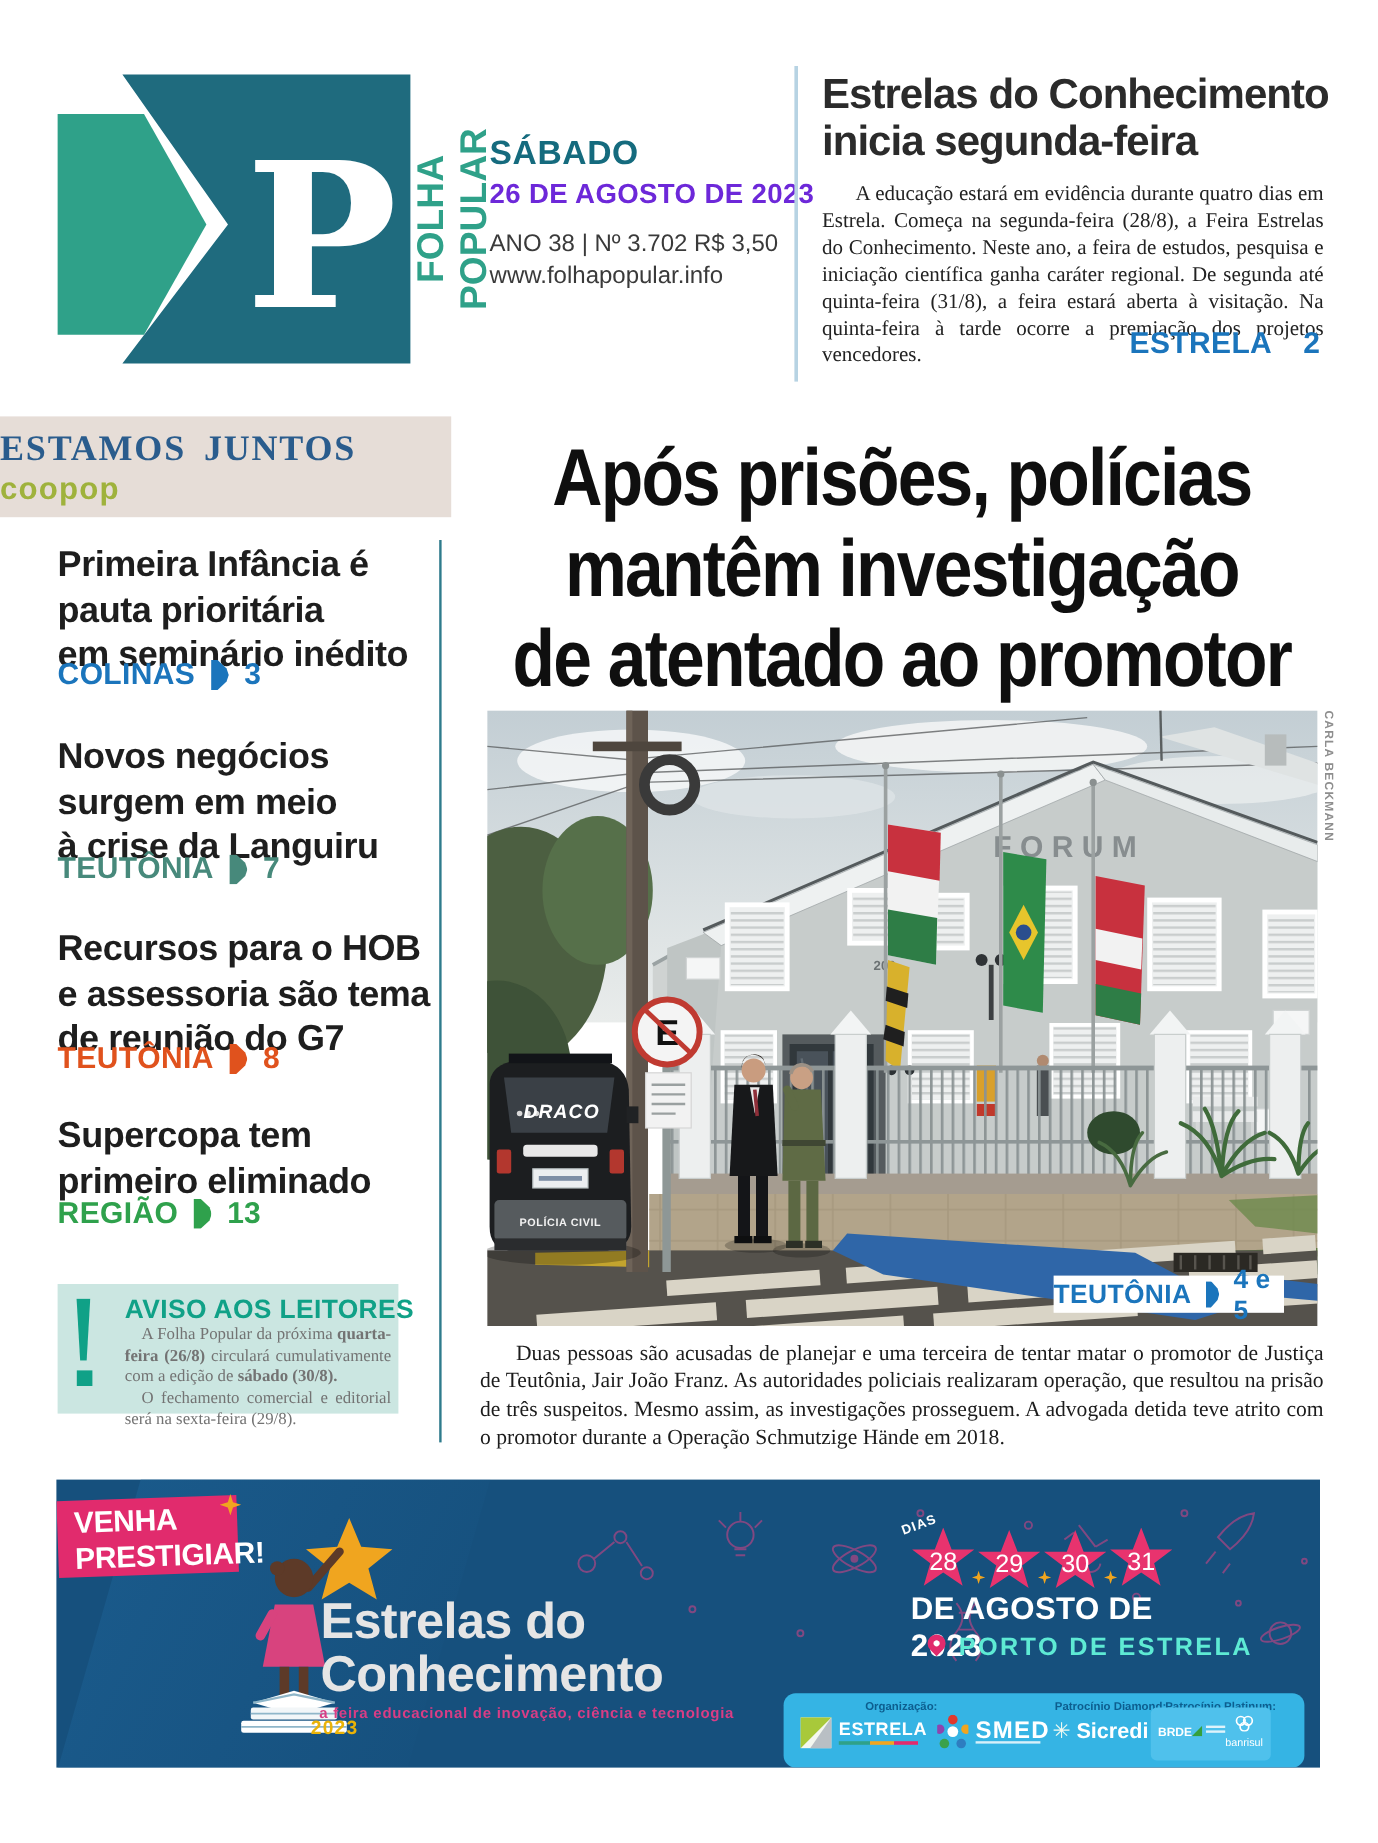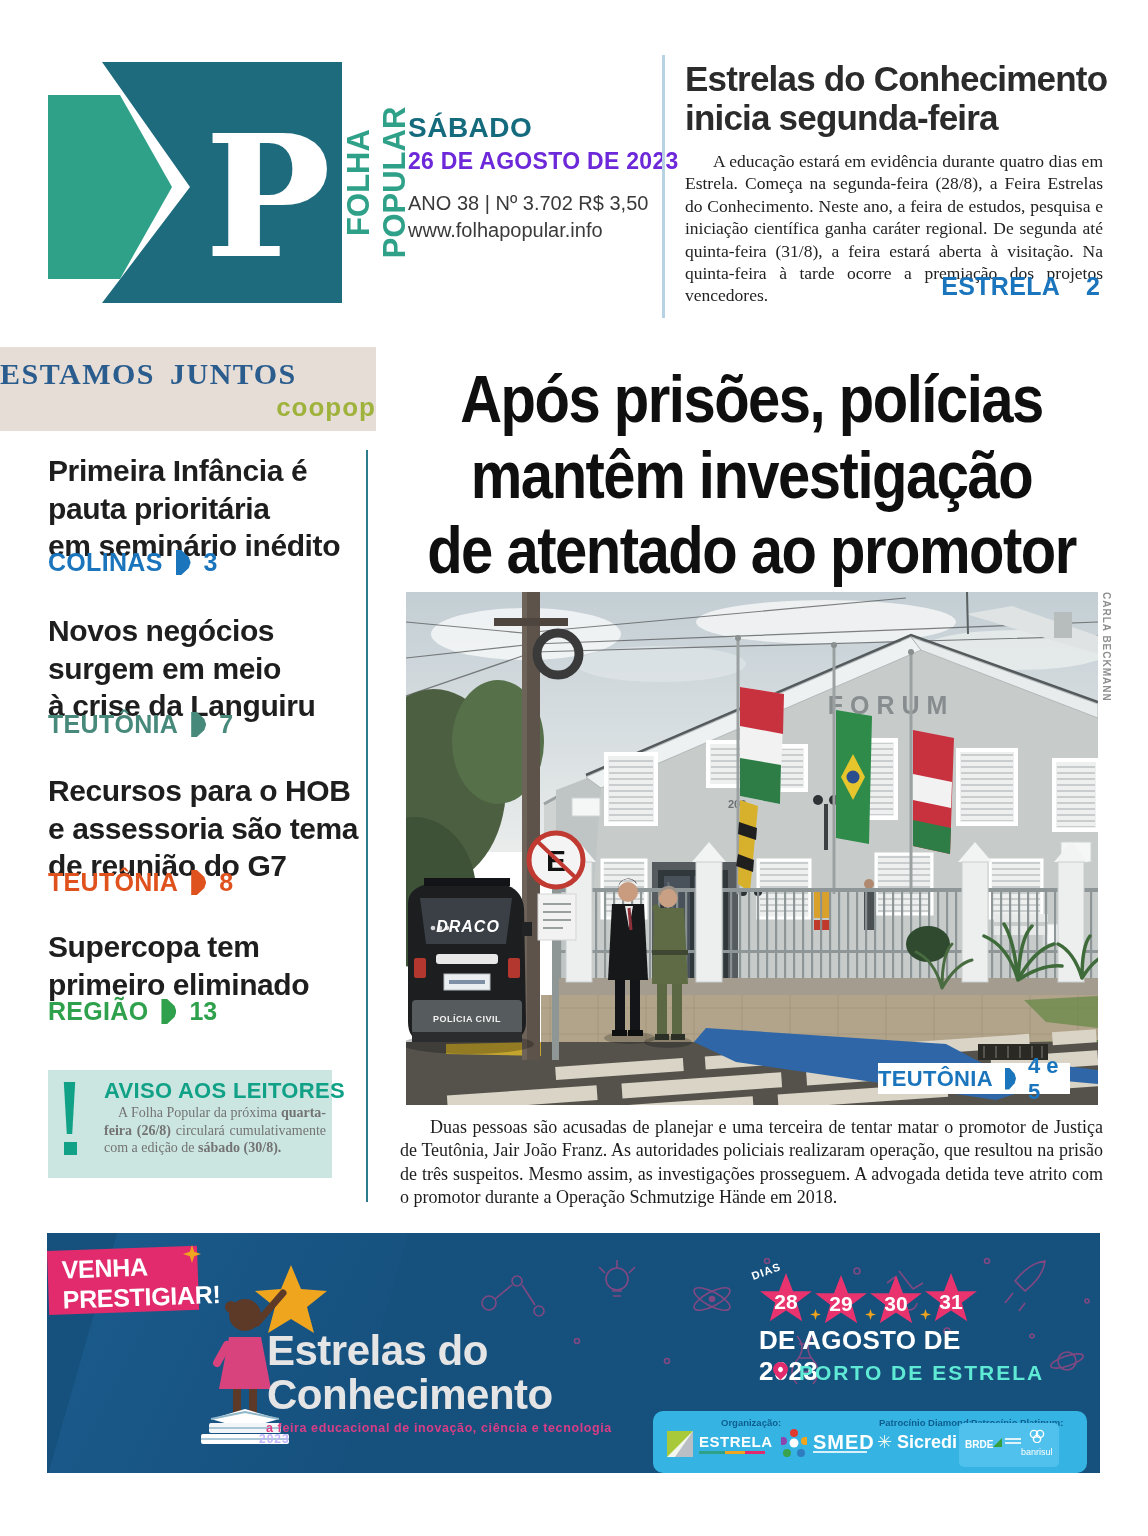--- a/index.html
+++ b/index.html
@@ -30,21 +30,21 @@
     clip-path:polygon(0 0,38% 0,88% 28%,100% 50%,88% 72%,38% 100%,0 100%);}
   .tag-label{font-size:25px;letter-spacing:.3px;}
   .tag-page{font-size:25px;}
   #top-tag{left:960px;top:272px;justify-content:flex-end;width:140px;}
 
   
   .band{left:0;top:347px;width:376px;height:84px;background:#e6ddd7;}
   .band-slogan{left:0;top:357px;width:364px;
     font-family:"Liberation Serif",serif;font-weight:800;font-size:30px;
     color:#2a5c8d;letter-spacing:1.5px;word-spacing:6px;}
-  .band-brand{left:12px;top:392px;width:364px;text-align:right;font-weight:800;
+  .band-brand{left:0;top:392px;width:364px;font-weight:800;
     font-size:26px;color:#9fb23c;letter-spacing:1px;}
 
   
   .sb-head{left:48px;width:320px;font-size:30px;font-weight:800;color:#1e1e1e;
     line-height:1.25;letter-spacing:-.4px;}
   .sb-tag{left:48px;}
   .divider{left:366px;top:450px;width:2px;height:752px;background:#2e7b8c;}
 
   
   .notice{left:48px;top:1070px;width:284px;height:108px;background:#cbe6e1;}
@@ -77,27 +77,27 @@
     transform:rotate(16deg);opacity:.55;}
   .cta{left:0;top:18px;width:150px;height:64px;background:#e12b6d;transform:rotate(-2deg);
     transform-origin:0 0;}
   .cta-text{left:14px;top:5px;font-size:25px;font-weight:800;color:#fff;line-height:1.18;
     letter-spacing:-.3px;}
   .sparkle{display:block;background:#f0a51f;
     clip-path:polygon(50% 0%,62% 38%,100% 50%,62% 62%,50% 100%,38% 62%,0% 50%,38% 38%);}
   .banner-title{left:220px;top:96px;font-size:42px;font-weight:800;color:#e5e5e5;
     line-height:1.05;letter-spacing:-.5px;}
   .banner-sub{left:219px;top:188px;font-size:12.5px;font-weight:700;color:#d93d85;letter-spacing:.6px;}
-  .banner-year{left:212px;top:199px;font-size:12px;font-weight:800;color:#c4b5fd;letter-spacing:1px;}
+  .banner-year{left:212px;top:199px;font-size:16px;font-weight:800;color:#eab308;letter-spacing:1px;}
   .days-label{left:704px;top:32px;font-size:11px;font-weight:800;color:#fff;
     transform:rotate(-20deg);letter-spacing:1px;}
   .star5{display:flex;align-items:center;justify-content:center;width:54px;height:52px;
     background:#e8336e;
     clip-path:polygon(50% 0%,63% 35%,98% 35%,70% 57%,80% 93%,50% 72%,20% 93%,30% 57%,2% 35%,37% 35%);}
-  .star5 span{color:#fff;font-size:21px;font-weight:700;margin-top:6px;}
+  .star5 span{color:#fff;font-size:21px;font-weight:400;margin-top:6px;}
   .banner-date{left:712px;top:92px;width:250px;font-size:26px;font-weight:800;color:#fff;letter-spacing:.3px;}
   .pin{left:726px;top:129px;width:15px;height:15px;background:#e12b6d;
     border-radius:50% 50% 50% 0;transform:rotate(-45deg);}
   .pin i{position:absolute;left:5px;top:5px;width:5px;height:5px;background:#fff;border-radius:50%;}
   .banner-loc{left:752px;top:128px;font-size:21px;font-weight:800;color:#5eead4;letter-spacing:2px;}
 
   .sponsor-bar{left:606px;top:178px;width:434px;height:62px;background:#35b4e4;border-radius:10px;}
   .sp-label{position:absolute;font-size:9.5px;color:#0d5e8f;font-weight:700;}
   .logo-white{color:#fff;font-weight:800;}
   .plat-panel{position:absolute;left:306px;top:12px;width:100px;height:44px;
@@ -170,20 +170,21 @@
   </div>
 
   <div class="abs divider"></div>
 
   <div class="abs notice"></div>
   <div class="abs excl-bar"></div>
   <div class="abs excl-dot"></div>
   <div class="abs notice-title">AVISO AOS LEITORES</div>
   <div class="abs notice-body serif just">
     <p><span>A Folha Popular da próxima </span><span class="b">quarta-feira (26/8)</span><span> circulará cumulativamente com a edição de </span><span class="b">sábado (30/8).</span></p>
+    <p>O fechamento comercial e editorial será na sexta-feira (29/8).</p>
   </div>
 
   <div class="abs lead-head pre">Após prisões, polícias
 mantêm investigação
 de atentado ao promotor</div>
 
   <svg class="abs photo" viewBox="0 0 692 513">
     <defs>
       <linearGradient id="sky" x1="0" y1="0" x2="0" y2="1">
         <stop offset="0" stop-color="#c3ced4"></stop>

